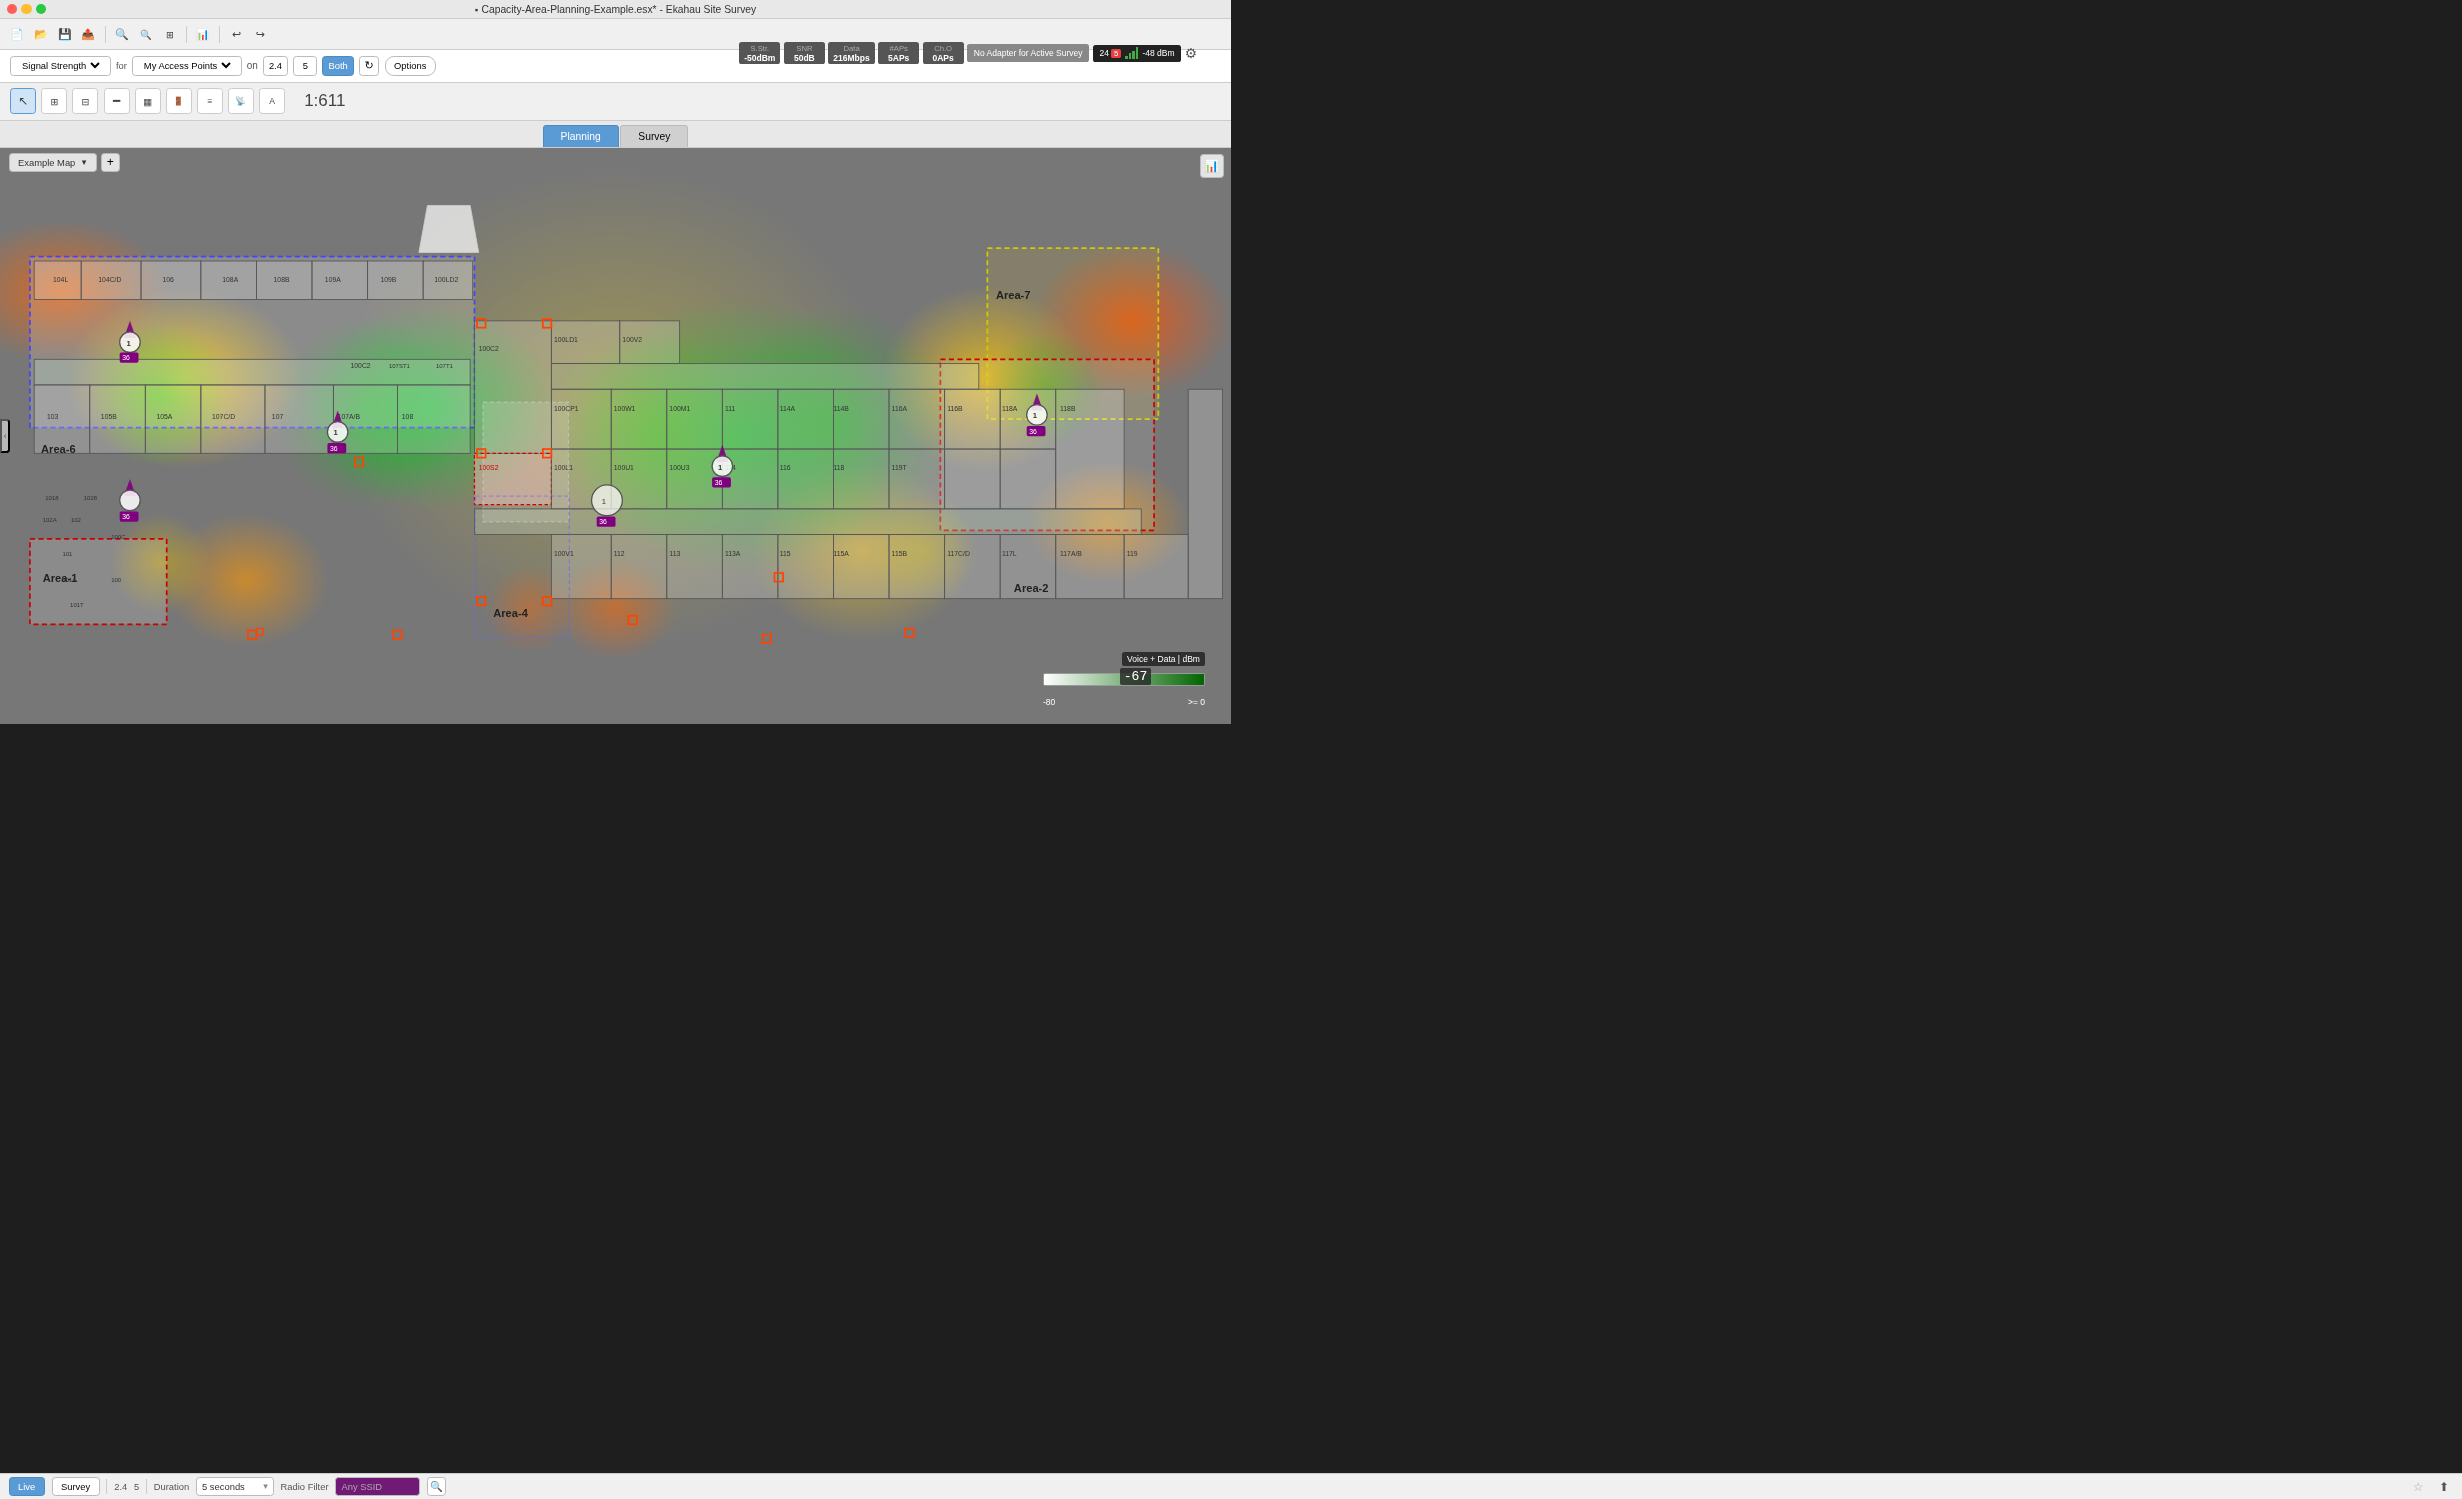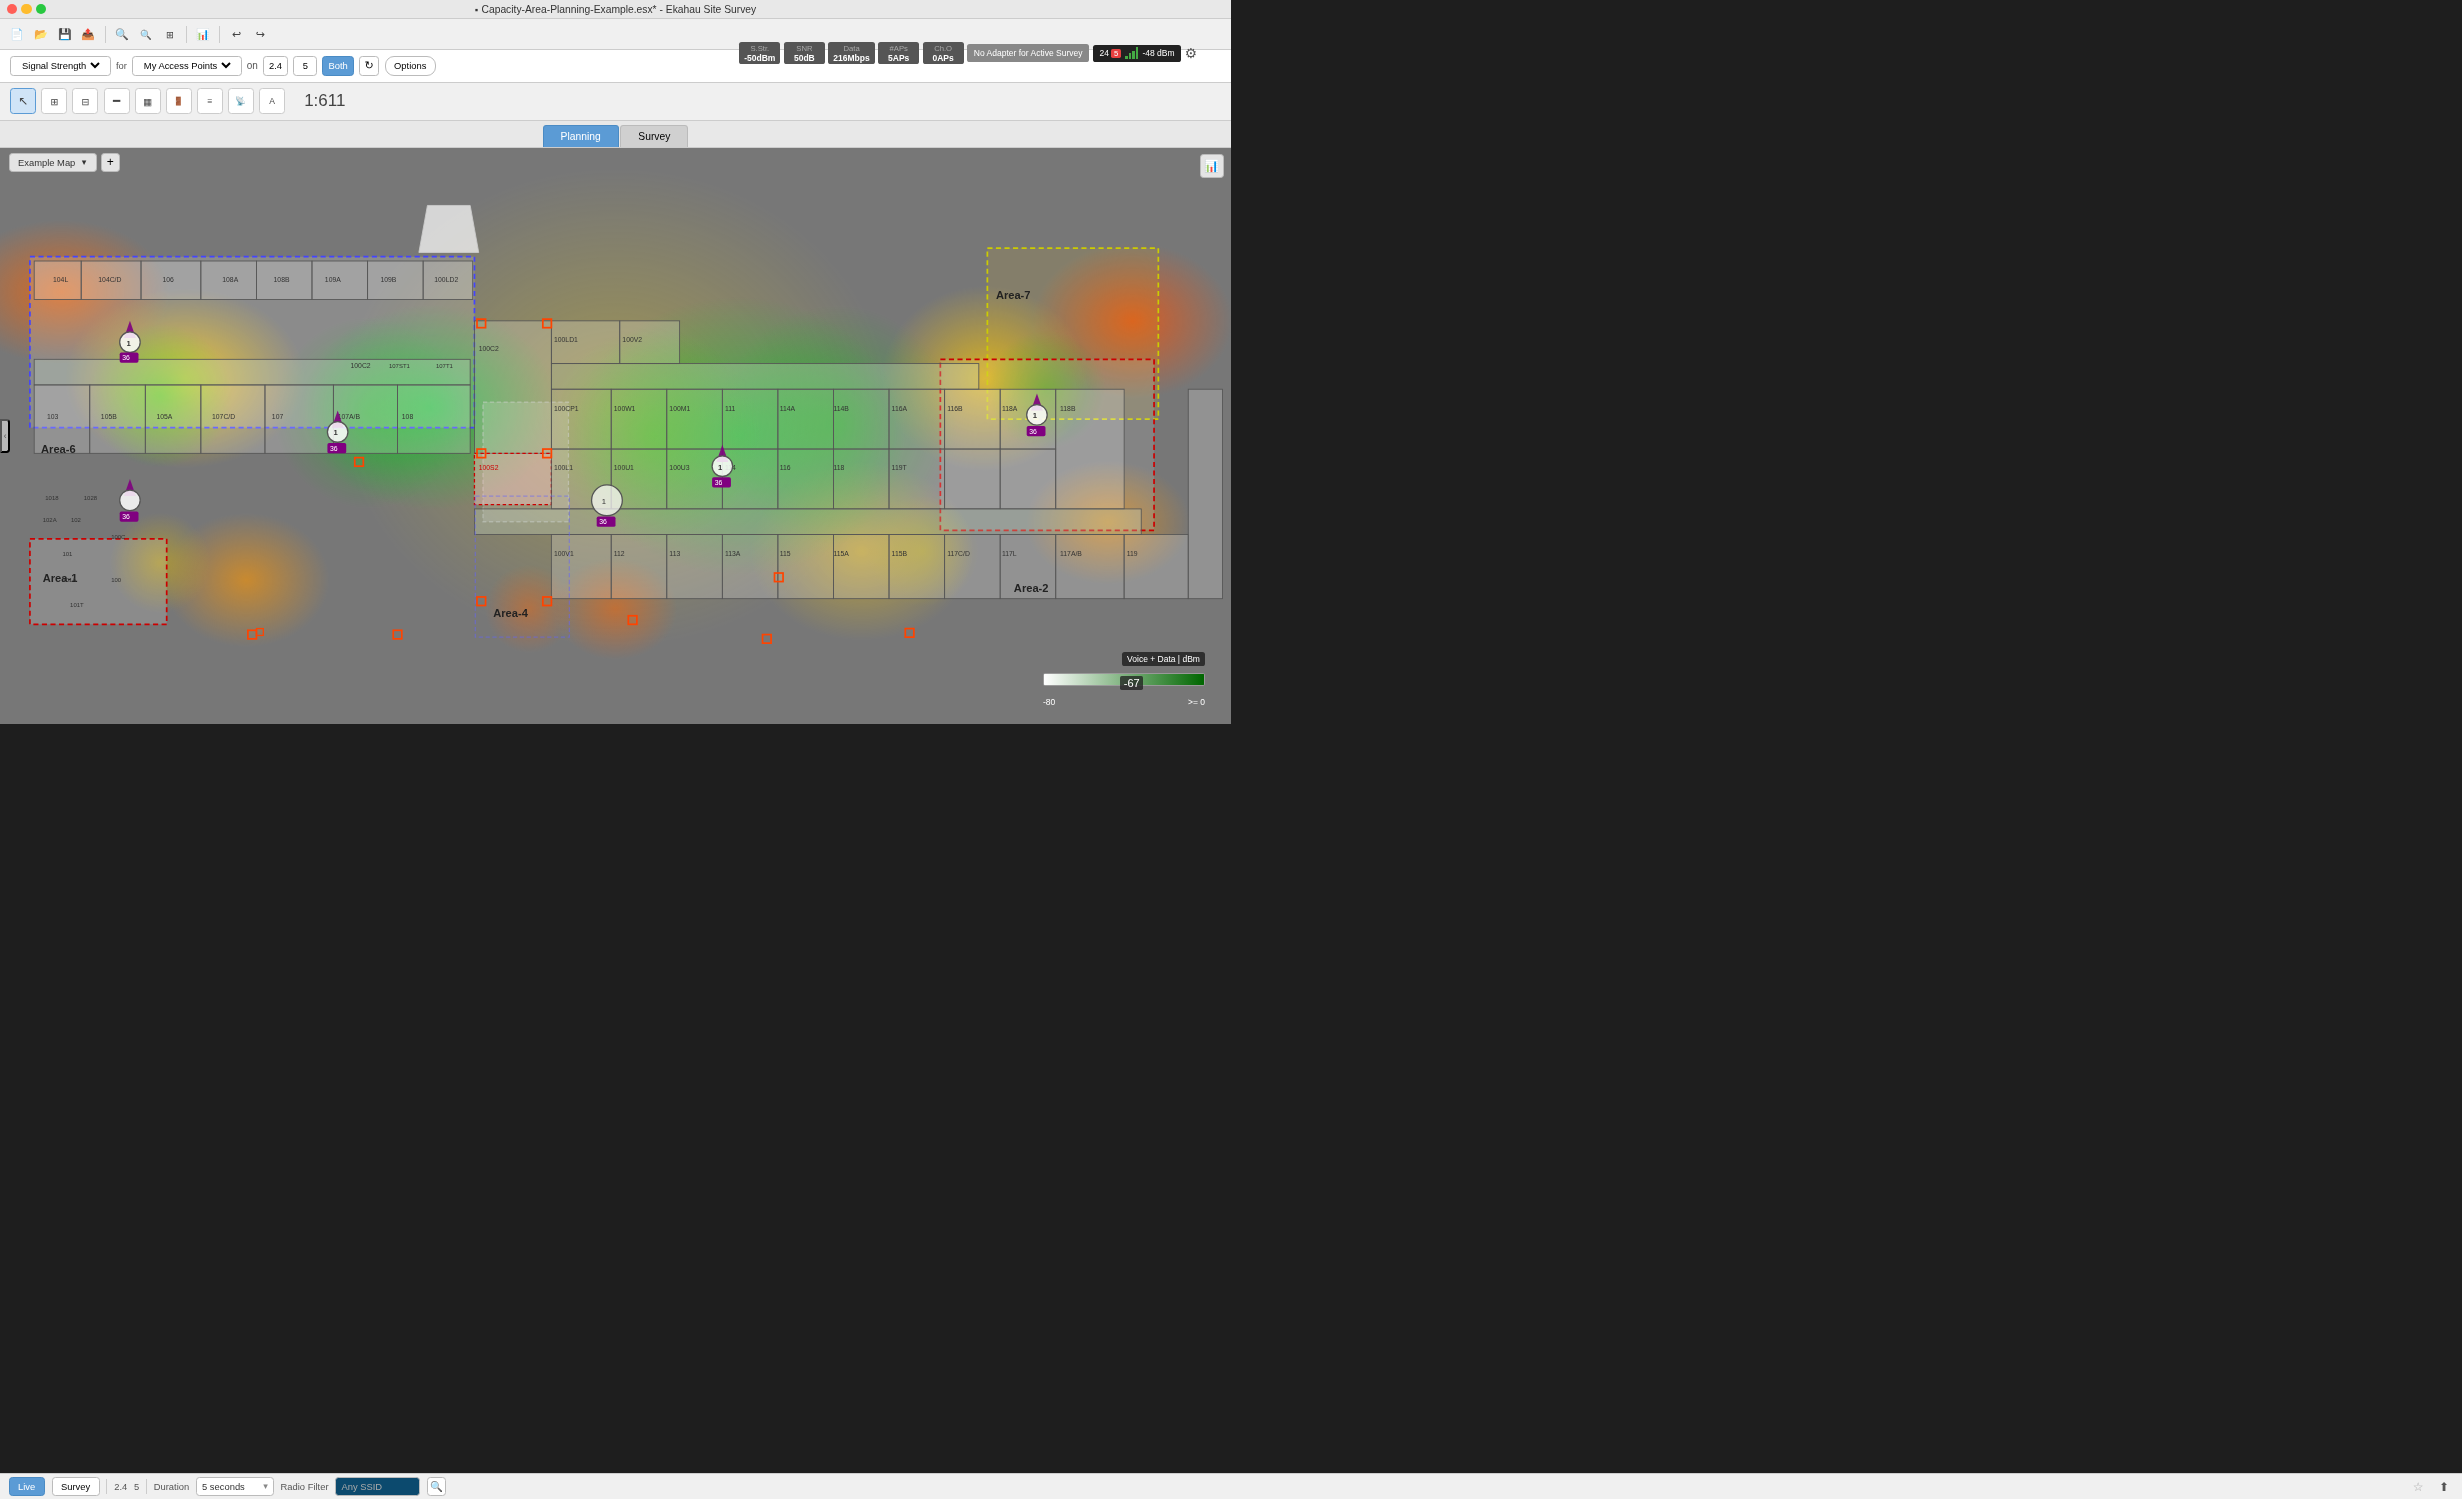--- a/index.html
+++ b/index.html
@@ -333,21 +333,21 @@
     .bottom-tab.active { background: #5b9bd5; color: #fff; border-color: #4a8bc4; }
     .bottom-sep { width: 0.9px; height: 15.4px; background: #ccc; }
     .duration-select {
       height: 19px; border: 0.9px solid #bbb; border-radius: 3.4px;
       background: #fff; padding: 0 3.4px 0 5.1px; font-size: 9.4px;
       cursor: pointer; display: flex; align-items: center; gap: 17px;
     }
     .radio-filter {
       height: 19px; min-width: 85px;
       border: 0.9px solid #bbb; border-radius: 3.4px;
-      background: #0c4a6e; padding: 0 5.1px; font-size: 9.4px;
+      background: #701a75; padding: 0 5.1px; font-size: 9.4px;
       color: #999; display: flex; align-items: center;
     }
     .search-btn {
       width: 19px; height: 19px;
       border: 0.9px solid #bbb; border-radius: 3.4px;
       background: #fff; cursor: pointer;
       display: flex; align-items: center; justify-content: center;
       font-size: 10.3px;
     }
     .star-btn {
@@ -704,21 +704,21 @@
   </div>
 
   <button class="chart-icon-btn">📊</button>
 
   <button class="left-collapse">‹</button>
 
   <div class="legend-bar">
     <div class="legend-title">Voice + Data | dBm</div>
     <div style="position:relative; width:188px; height:26px;">
       <div style="position:absolute;top:4.3px;left:26px;right:0;height:13.7px;background:linear-gradient(to right,#ffffff,#006600);border:0.9px solid #999;border-radius:1.7px;"></div>
-      <div style="position:absolute;top:8px;left:55%;background:rgba(30,30,30,0.75);color:#fff;font-size:11px;padding:0.9px 3.4px;border-radius:1.7px;">-67</div>
+      <div style="position:absolute;top:0px;left:55%;background:rgba(30,30,30,0.75);color:#fff;font-size:13px;padding:0.9px 3.4px;border-radius:1.7px;font-family:Liberation Mono, monospace;">-67</div>
     </div>
     <div style="display:flex;justify-content:space-between;width:188px;padding-left:26px;">
       <span style="font-size:8.5px;color:#fff;">-80</span>
       <span style="font-size:8.5px;color:#fff;">&gt;= 0</span>
     </div>
   </div>
 
 </div>
 
 <div class="bottom-bar">

